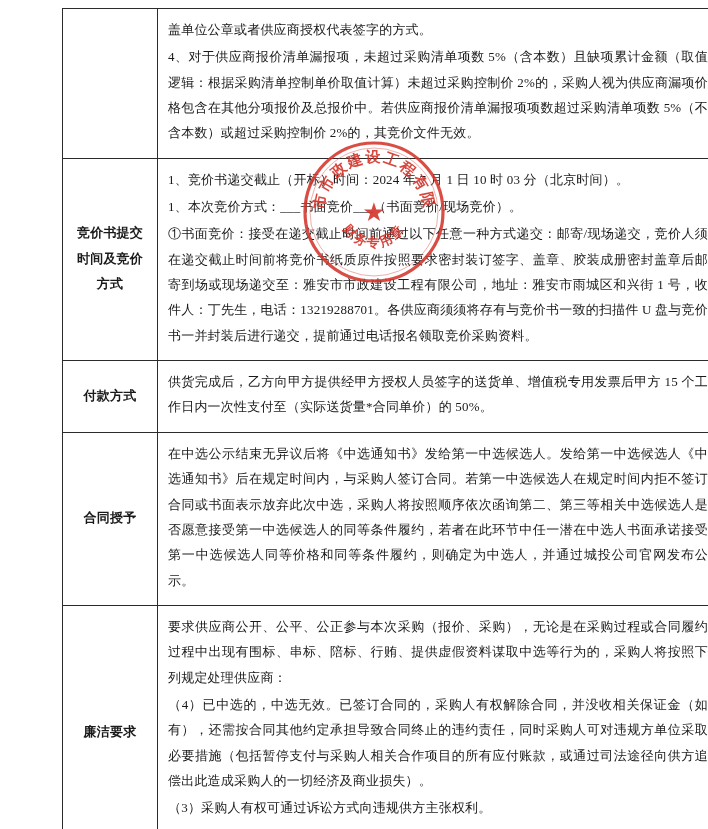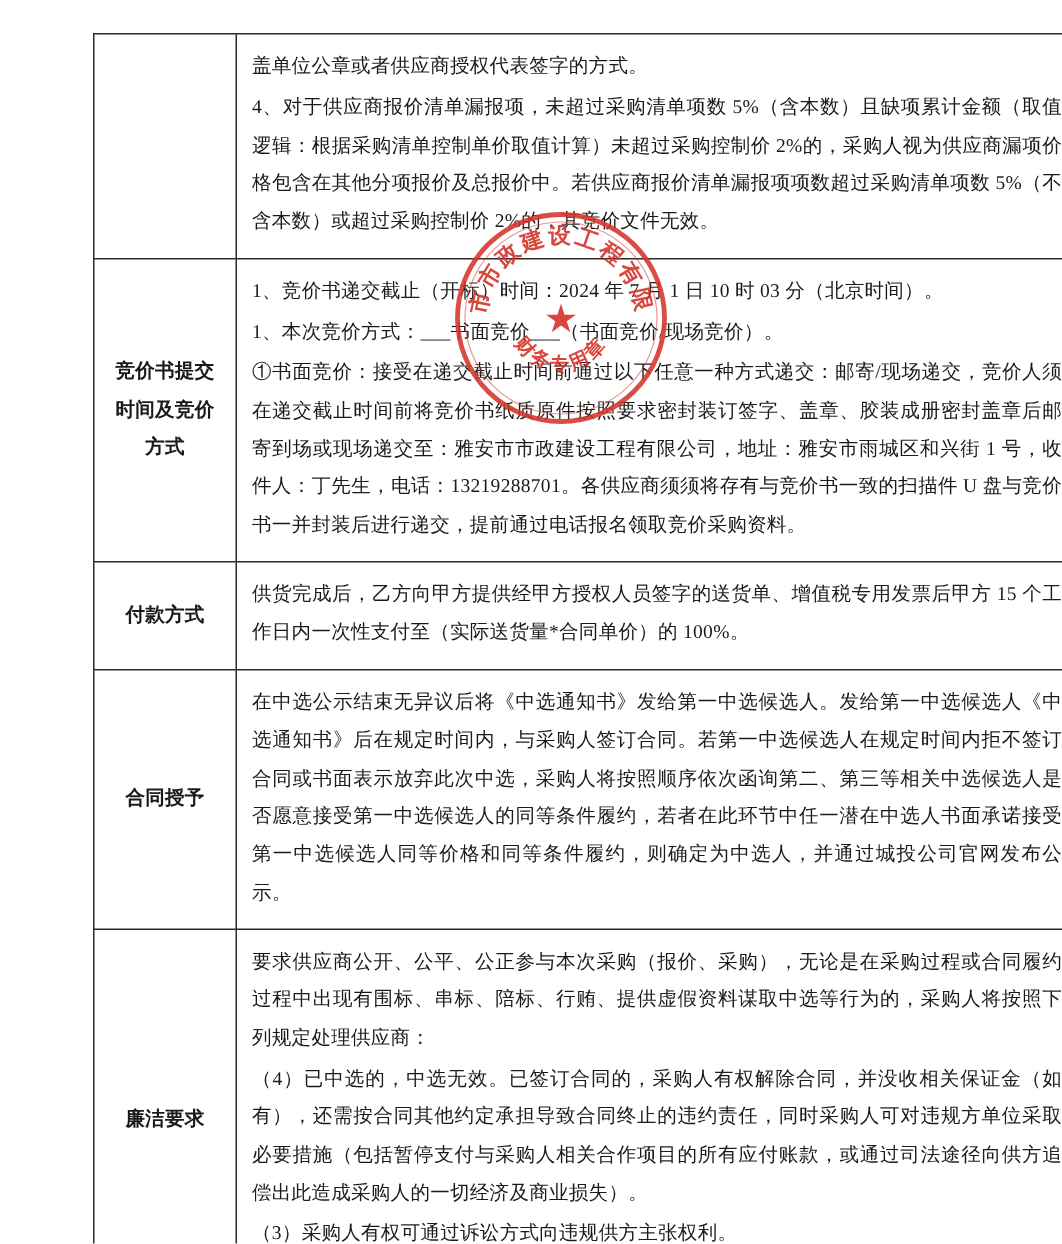--- a/index.html
+++ b/index.html
@@ -13,21 +13,21 @@
     font-family: "Liberation Serif", "DejaVu Serif", serif;
     color: #1a1a1a;
     position: relative;
     overflow: hidden;
   }
   .page {
     position: relative;
     width: 708px;
     height: 829px;
     box-sizing: border-box;
-    padding: 22px 10px 0 62px;
+    padding: 8px 10px 0 62px;
   }
   table.doc {
     border-collapse: collapse;
     width: 636px;
     table-layout: fixed;
   }
   table.doc td {
     border: 1px solid #2b2b2b;
     vertical-align: middle;
     padding: 8px 10px 10px 10px;
@@ -88,21 +88,21 @@
         <td class="label">竞价书提交时间及竞价方式</td>
         <td class="body">
           <p class="ind">1、竞价书递交截止（开标）时间：2024 年 7 月 1 日 10 时 03 分（北京时间）。</p>
           <p class="ind">1、本次竞价方式：___书面竞价___（书面竞价/现场竞价）。</p>
           <p class="ind">①书面竞价：接受在递交截止时间前通过以下任意一种方式递交：邮寄/现场递交，竞价人须在递交截止时间前将竞价书纸质原件按照要求密封装订签字、盖章、胶装成册密封盖章后邮寄到场或现场递交至：雅安市市政建设工程有限公司，地址：雅安市雨城区和兴街 1 号，收件人：丁先生，电话：13219288701。各供应商须须将存有与竞价书一致的扫描件 U 盘与竞价书一并封装后进行递交，提前通过电话报名领取竞价采购资料。</p>
         </td>
       </tr>
       <tr>
         <td class="label">付款方式</td>
         <td class="body">
-          <p class="ind">供货完成后，乙方向甲方提供经甲方授权人员签字的送货单、增值税专用发票后甲方 15 个工作日内一次性支付至（实际送货量*合同单价）的 100%。</p>
+          <p class="ind">供货完成后，乙方向甲方提供经甲方授权人员签字的送货单、增值税专用发票后甲方 15 个工作日内一次性支付至（实际送货量*合同单价）的 50%。</p>
         </td>
       </tr>
       <tr>
         <td class="label">合同授予</td>
         <td class="body">
           <p class="ind">在中选公示结束无异议后将《中选通知书》发给第一中选候选人。发给第一中选候选人《中选通知书》后在规定时间内，与采购人签订合同。若第一中选候选人在规定时间内拒不签订合同或书面表示放弃此次中选，采购人将按照顺序依次函询第二、第三等相关中选候选人是否愿意接受第一中选候选人的同等条件履约，若者在此环节中任一潜在中选人书面承诺接受第一中选候选人同等价格和同等条件履约，则确定为中选人，并通过城投公司官网发布公示。</p>
         </td>
       </tr>
       <tr>
         <td class="label">廉洁要求</td>

